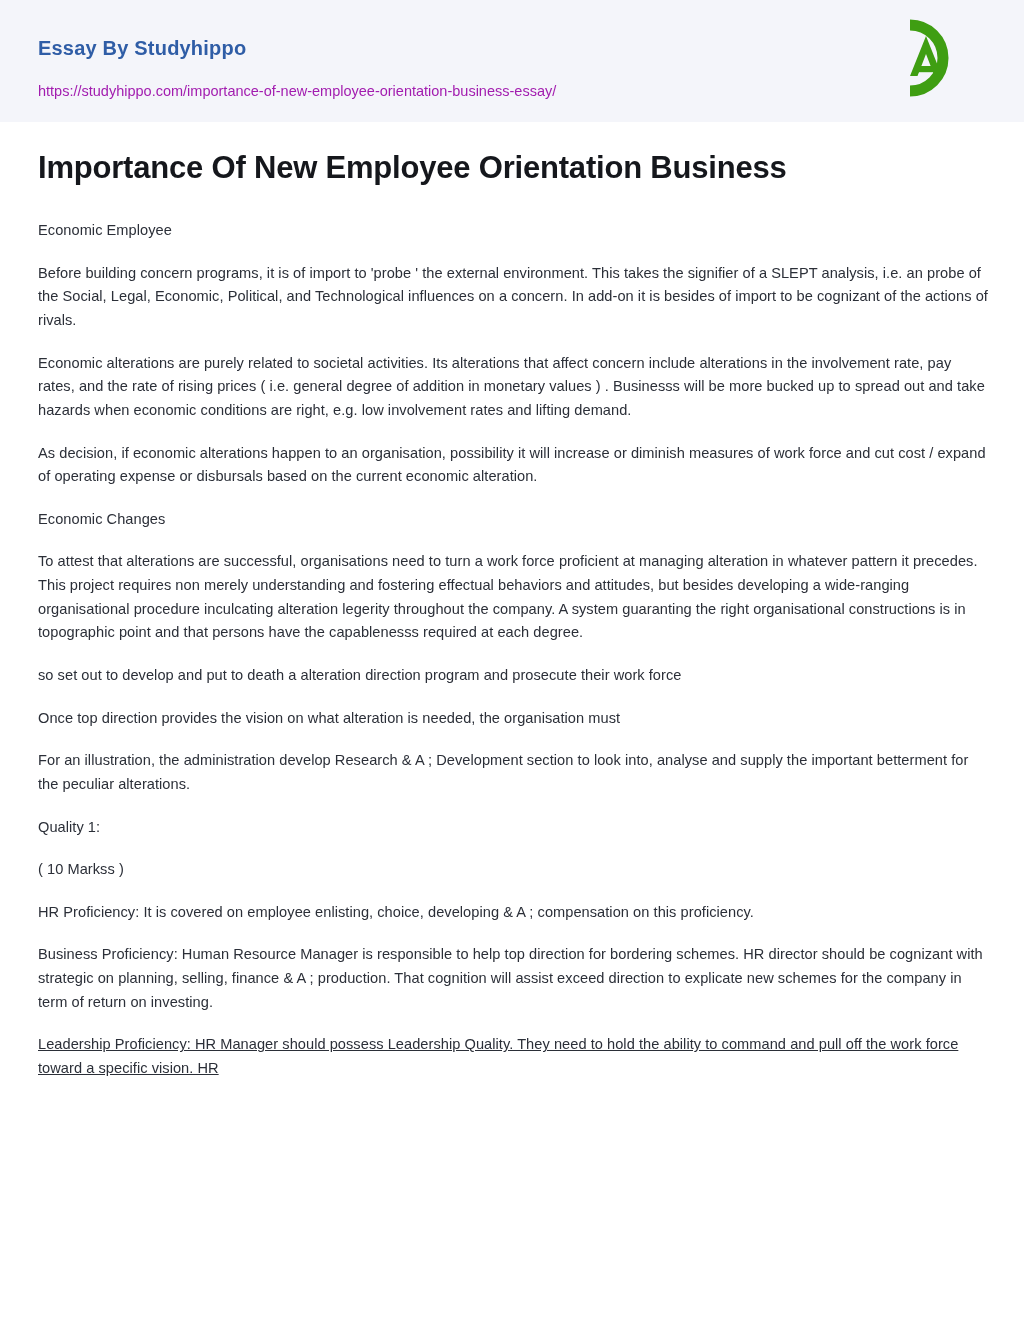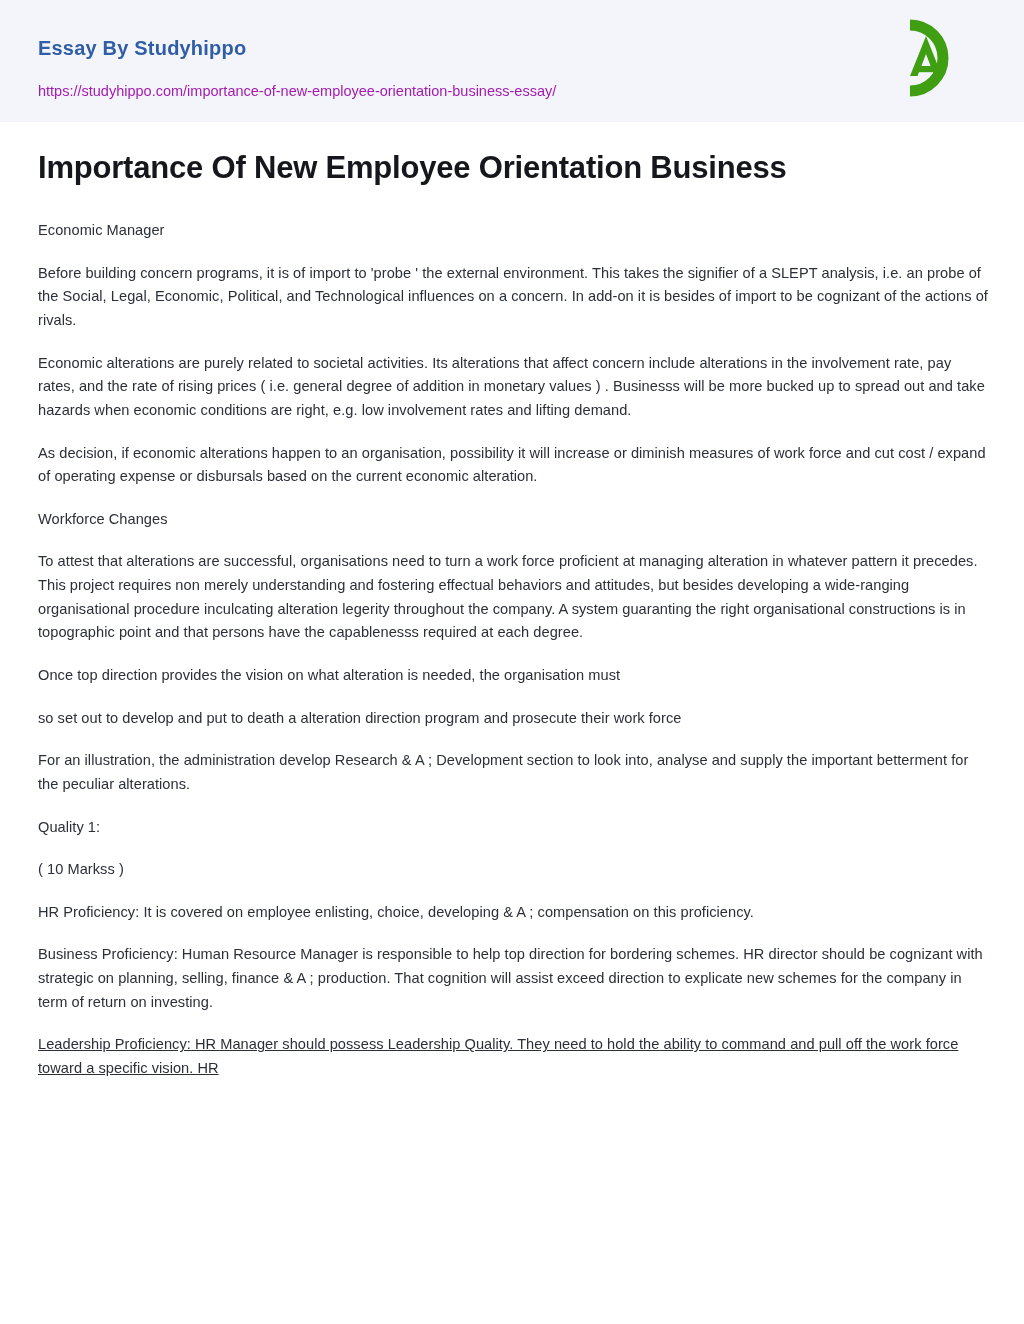--- a/index.html
+++ b/index.html
@@ -107,28 +107,28 @@
           <rect x="33" y="54" width="18" height="6.2" fill="#3f9e12"></rect>
         </svg>
       </div>
     </div>
   </div>
 
   <div class="doc-body">
     <h1 class="doc-title">Importance Of New Employee Orientation Business</h1>
 
     <div class="doc-content">
-      <p class="para">Economic Manager</p>
+      <p class="para">Economic Employee</p>
       <p class="para">Before building concern programs, it is of import to 'probe ' the external environment. This takes the signifier of a SLEPT analysis, i.e. an probe of the Social, Legal, Economic, Political, and Technological influences on a concern. In add-on it is besides of import to be cognizant of the actions of rivals.</p>
       <p class="para">Economic alterations are purely related to societal activities. Its alterations that affect concern include alterations in the involvement rate, pay rates, and the rate of rising prices ( i.e. general degree of addition in monetary values ) . Businesss will be more bucked up to spread out and take hazards when economic conditions are right, e.g. low involvement rates and lifting demand.</p>
       <p class="para">As decision, if economic alterations happen to an organisation, possibility it will increase or diminish measures of work force and cut cost / expand of operating expense or disbursals based on the current economic alteration.</p>
-      <p class="para">Workforce Changes</p>
+      <p class="para">Economic Changes</p>
       <p class="para">To attest that alterations are successful, organisations need to turn a work force proficient at managing alteration in whatever pattern it precedes. This project requires non merely understanding and fostering effectual behaviors and attitudes, but besides developing a wide-ranging organisational procedure inculcating alteration legerity throughout the company. A system guaranting the right organisational constructions is in topographic point and that persons have the capablenesss required at each degree.</p>
+      <p class="para">so set out to develop and put to death a alteration direction program and prosecute their work force</p>
       <p class="para">Once top direction provides the vision on what alteration is needed, the organisation must</p>
-      <p class="para">so set out to develop and put to death a alteration direction program and prosecute their work force</p>
       <p class="para">For an illustration, the administration develop Research &amp; A ; Development section to look into, analyse and supply the important betterment for the peculiar alterations.</p>
       <p class="para">Quality 1:</p>
       <p class="para">( 10 Markss )</p>
       <p class="para">HR Proficiency: It is covered on employee enlisting, choice, developing &amp; A ; compensation on this proficiency.</p>
       <p class="para">Business Proficiency: Human Resource Manager is responsible to help top direction for bordering schemes. HR director should be cognizant with strategic on planning, selling, finance &amp; A ; production. That cognition will assist exceed direction to explicate new schemes for the company in term of return on investing.</p>
       <p class="para">Leadership Proficiency: HR Manager should possess Leadership Quality. They need to hold the ability to command and pull off the work force toward a specific vision. HR</p>
     </div>
   </div>
 
 </div>

